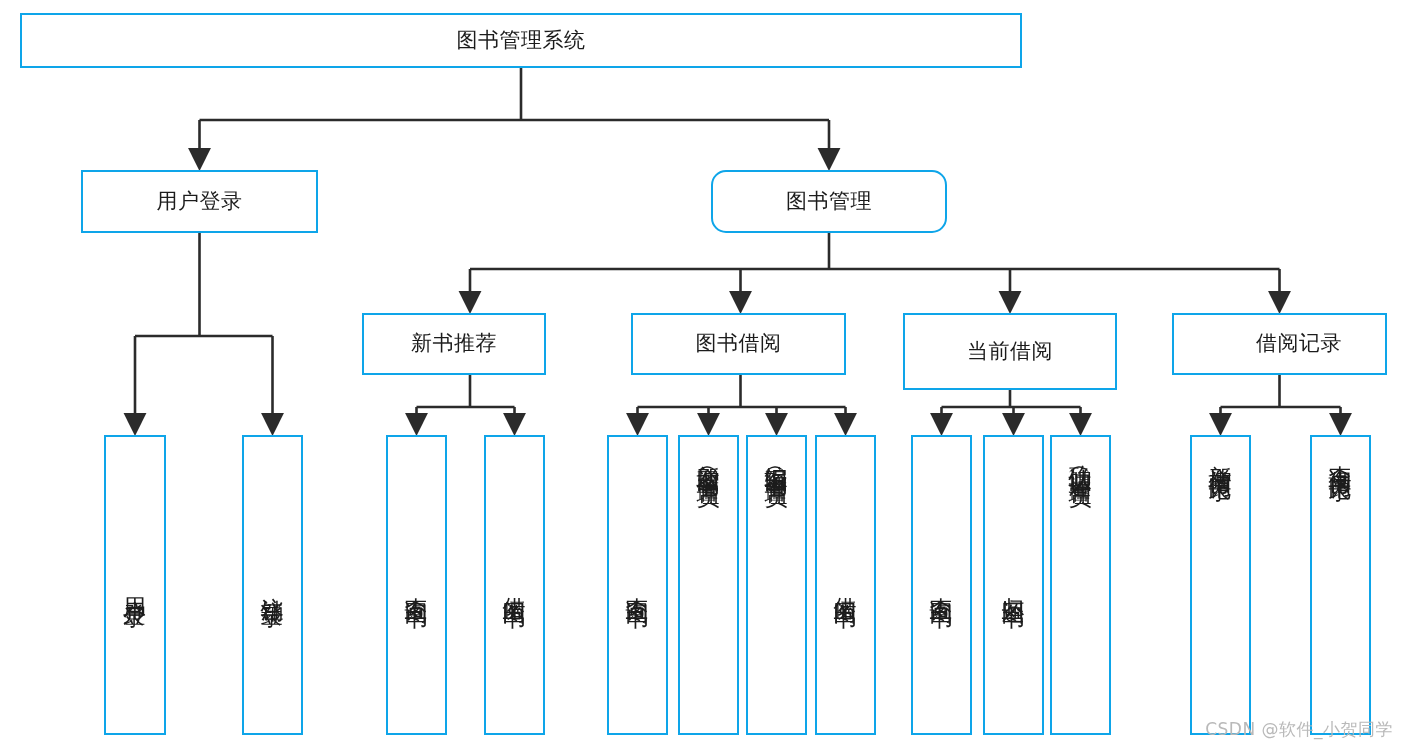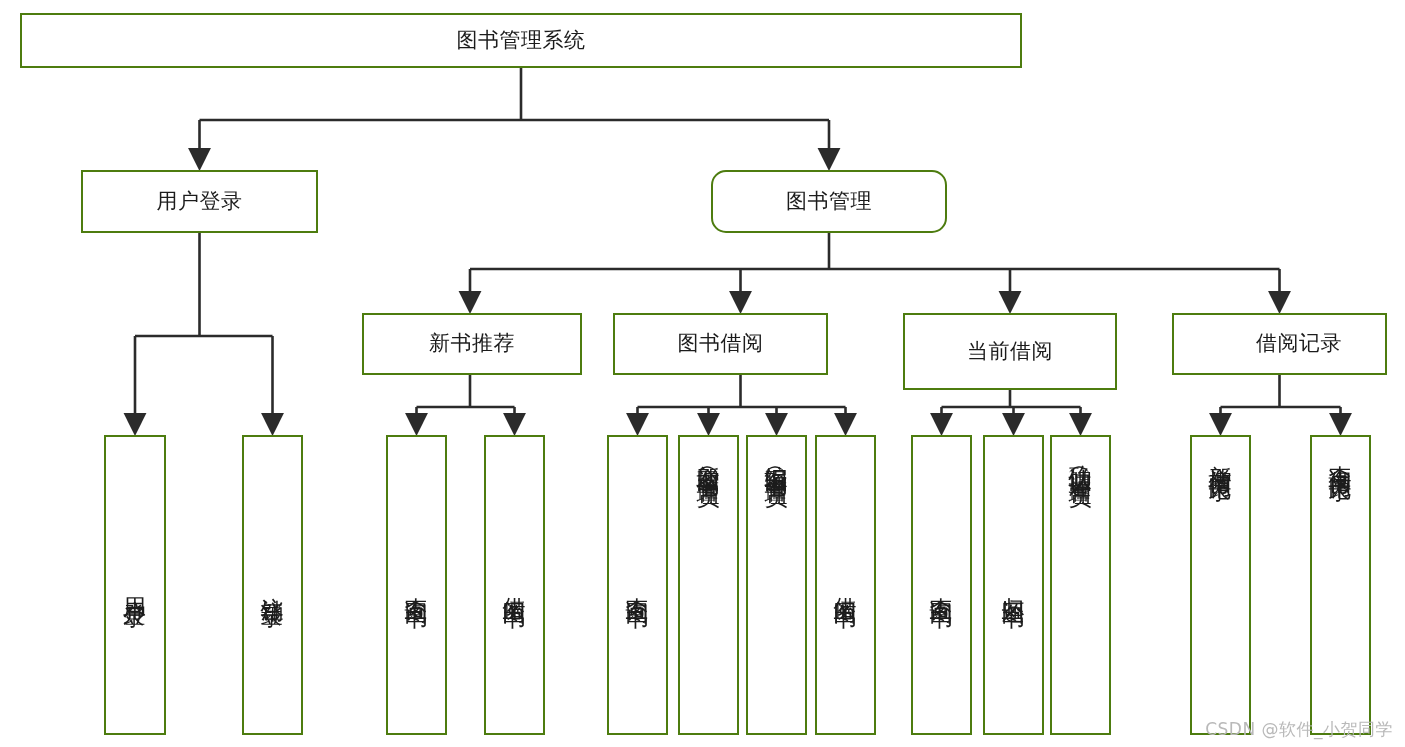--- a/index.html
+++ b/index.html
@@ -24,21 +24,21 @@
     left: 0;
     top: 0;
     width: 1405px;
     height: 747px;
     pointer-events: none;
   }
   .node {
     position: absolute;
     box-sizing: border-box;
     background: #ffffff;
-    border: 2px solid #4d7c0f;
+    border: 2px solid #0ea5e9;
     display: flex;
     align-items: center;
     justify-content: center;
     overflow: hidden;
   }
   .node.horiz .node-label {
     font-size: 21px;
     color: #1c1c1c;
     line-height: 1.2;
     letter-spacing: 0.5px;
@@ -126,24 +126,24 @@
   <div id="node-layer">
       <div class="node horiz" style="left: 20px; top: 13px; width: 1002px; height: 55px;">
         <span class="node-label">图书管理系统</span>
       </div>
       <div class="node horiz" style="left: 81px; top: 170px; width: 237px; height: 63px;">
         <span class="node-label">用户登录</span>
       </div>
       <div class="node horiz" style="left: 711px; top: 170px; width: 236px; height: 63px; border-radius: 15px;">
         <span class="node-label">图书管理</span>
       </div>
-      <div class="node horiz" style="left: 362px; top: 313px; width: 220px; height: 62px;">
+      <div class="node horiz" style="left: 362px; top: 313px; width: 184px; height: 62px;">
         <span class="node-label">新书推荐</span>
       </div>
-      <div class="node horiz" style="left: 613px; top: 313px; width: 215px; height: 62px;">
+      <div class="node horiz" style="left: 631px; top: 313px; width: 215px; height: 62px;">
         <span class="node-label">图书借阅</span>
       </div>
       <div class="node horiz" style="left: 903px; top: 313px; width: 214px; height: 77px;">
         <span class="node-label">当前借阅</span>
       </div>
       <div class="node horiz" style="left: 1172px; top: 313px; width: 215px; height: 62px; padding-left: 39px;">
         <span class="node-label">借阅记录</span>
       </div>
       <div class="node vert centered" style="left: 104px; top: 435px; width: 62px; height: 300px;">
         <span class="node-label">用户登录</span>

